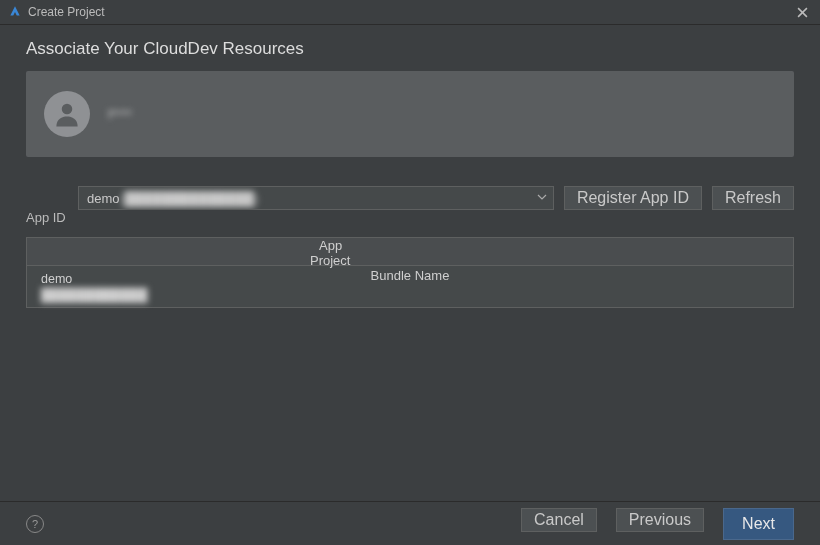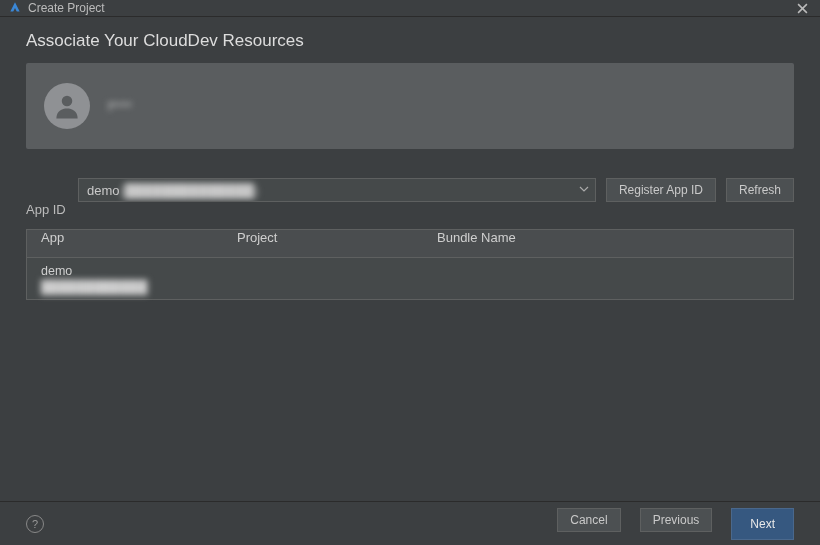--- a/index.html
+++ b/index.html
@@ -6,21 +6,21 @@
   body {
     width: 820px; height: 545px;
     background: #3c3f41;
     font-family: "Segoe UI", Arial, sans-serif;
     color: #bbbbbb;
     font-size: 13px;
     overflow: hidden;
     display: flex; flex-direction: column;
   }
   .titlebar {
-    height: 17px;
+    height: 25px;
     background: #3c3f41;
     border-bottom: 1px solid #2b2b2b;
     display: flex; align-items: center;
     padding: 0 8px;
   }
   .titlebar .logo { margin-right: 6px; display:flex; align-items:center;}
   .titlebar .title { font-size: 12px; color: #bbbbbb; }
   .titlebar .close {
     margin-left: auto; width: 20px; height: 20px;
     display: flex; align-items: center; justify-content: center;
@@ -70,34 +70,36 @@
   .select-wrap .arrow {
     position: absolute; right: 6px; top: 50%; transform: translateY(-50%);
     color: #aaa; font-size: 11px; pointer-events:none;
   }
   .btn {
     height: 24px;
     padding: 0 12px;
     background: #4c5052;
     border: 1px solid #5e6060;
     color: #c9c9c9;
-    font-size: 12px;
+    font-size: 16px;
     display: inline-flex; align-items: center; justify-content: center;
     cursor: pointer;
   }
   .table {
     border: 1px solid #5e6060;
     background: #3c3f41;
   }
   .table-header {
     display: flex;
     background: #4a4d4f;
     height: 27px;
+    align-items: center;
     font-size: 13px;
     color: #cfcfcf;
+    flex-direction: column;
   }
   .col-app { width: 210px; padding-left: 14px;}
   .col-project { width: 200px;}
   .col-bundle { flex:1;}
   .table-row {
     display: flex;
     height: 42px;
     background: #45494a;
     border-top: 1px solid #5e6060;
     align-items: flex-start;

